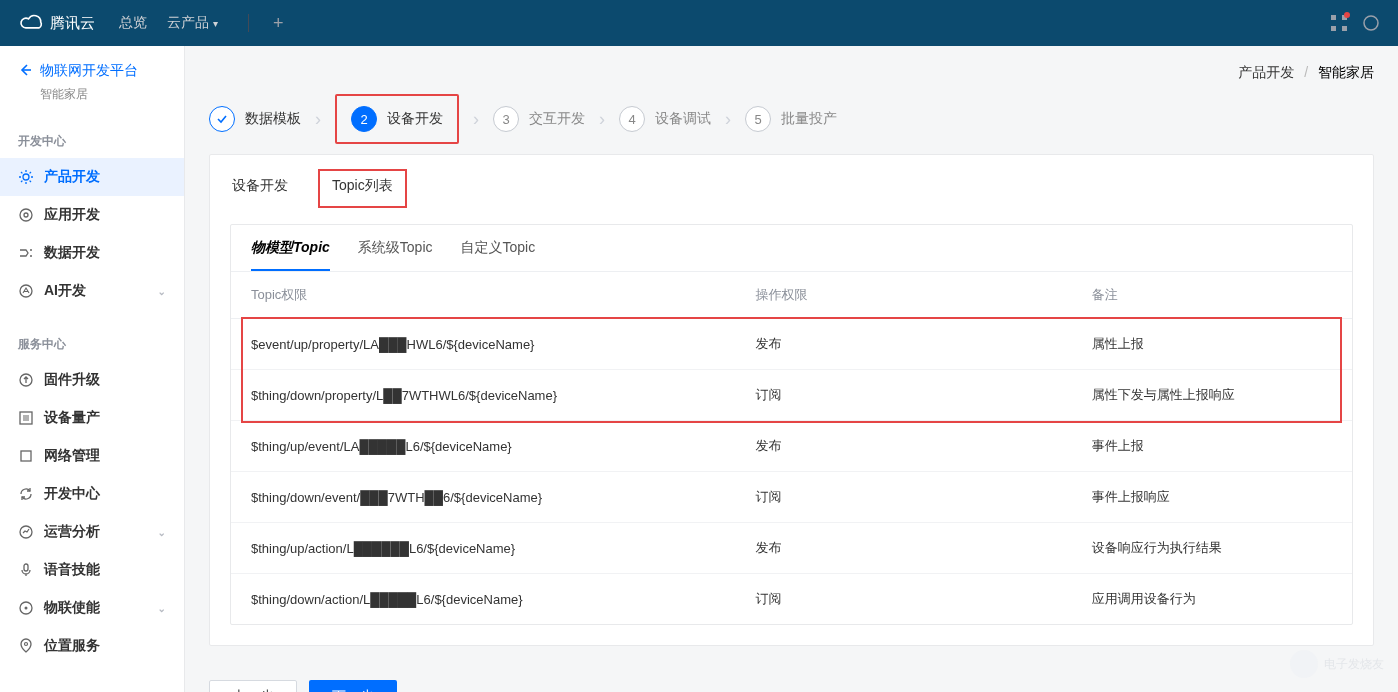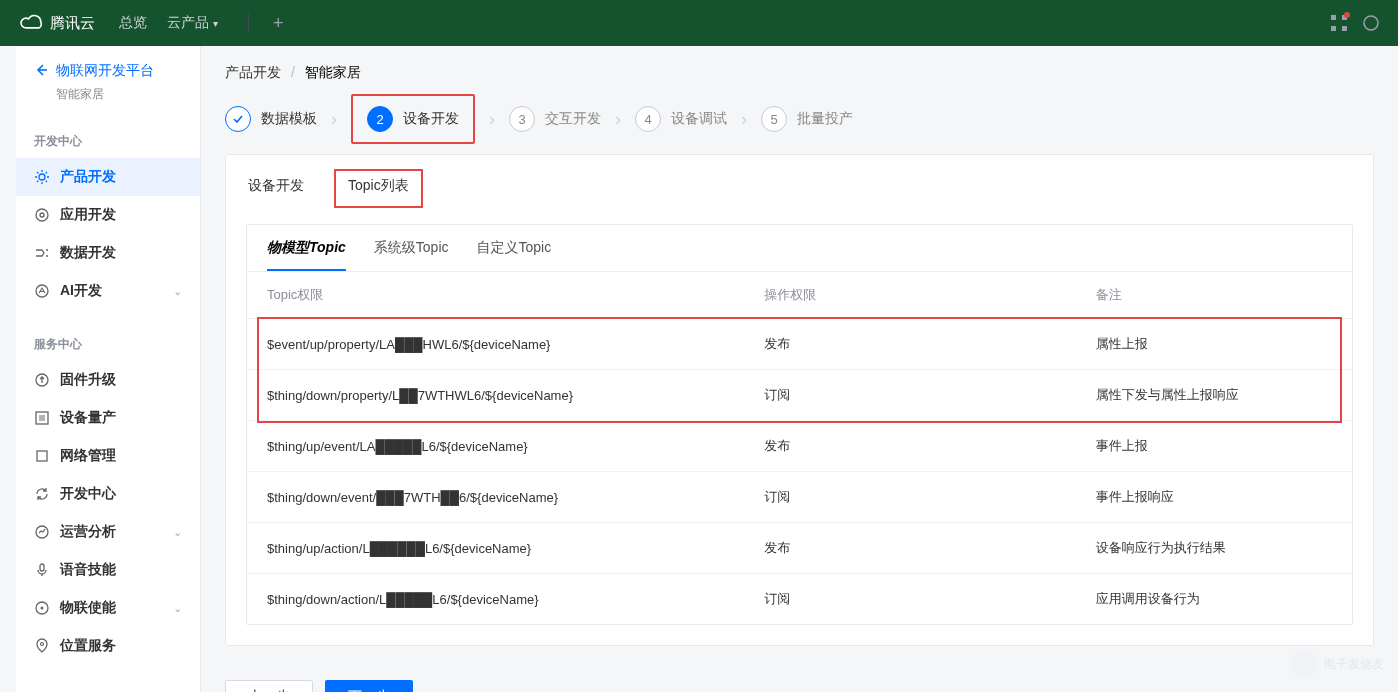--- a/index.html
+++ b/index.html
@@ -1,39 +1,39 @@
 <!DOCTYPE html>
 <html><head>
 <meta charset="utf-8">
 <style>
 * { margin: 0; padding: 0; box-sizing: border-box; }
 body { font-family: -apple-system, "Helvetica Neue", "PingFang SC", "Microsoft YaHei", sans-serif; font-size: 14px; color: #333; background: #f5f6f7; }
-.top-nav { height: 46px; background: #14532d; display: flex; align-items: center; padding: 0 18px; color: #fff; }
+.top-nav { height: 46px; background: #0c4a6e; display: flex; align-items: center; padding: 0 18px; color: #fff; }
 .logo { display: flex; align-items: center; gap: 6px; margin-right: 24px; }
 .logo-icon { width: 26px; height: 26px; }
 .logo-text { font-size: 15px; font-weight: 500; }
 .nav-item { color: #d0d2d6; font-size: 14px; margin-right: 20px; cursor: pointer; display: flex; align-items: center; gap: 4px; }
 .nav-plus { font-size: 18px; color: #9da1a9; margin-left: 14px; cursor: pointer; }
 .nav-divider-v { width: 1px; height: 18px; background: #434a57; margin: 0 10px; }
 .nav-right { margin-left: auto; display: flex; align-items: center; gap: 14px; }
 .nav-right-icon { width: 18px; height: 18px; position: relative; cursor: pointer; }
 .red-dot { position: absolute; top: -2px; right: -2px; width: 6px; height: 6px; background: #e54545; border-radius: 50%; }
-.layout { display: flex; height: calc(100vh - 46px); margin-left: 16px; }
+.layout { display: flex; height: calc(100vh - 46px); }
 .sidebar { width: 185px; background: #fff; border-right: 1px solid #e8e9eb; display: flex; flex-direction: column; overflow-y: auto; }
 .back-block { padding: 16px 18px 10px 18px; }
 .back-row { display: flex; align-items: center; gap: 8px; color: #006eff; cursor: pointer; font-size: 14px; }
 .back-sub { margin-left: 22px; margin-top: 6px; color: #888; font-size: 12px; }
 .side-section { padding: 12px 0 6px 0; font-weight: bold; }
 .side-heading { font-size: 12px; color: #8a8f99; padding: 8px 18px; }
 .side-item { display: flex; align-items: center; gap: 10px; padding: 10px 18px; cursor: pointer; color: #333; font-size: 14px; position: relative; }
 .side-item.active { background: #eaf2ff; color: #006eff; }
 .side-icon { width: 16px; height: 16px; flex-shrink: 0; }
 .side-caret { margin-left: auto; font-size: 10px; color: #b6bac2; }
 .main { flex: 1; overflow-y: auto; padding: 0; }
-.crumb-bar { padding: 18px 24px 0 24px; font-size: 14px; color: #888; }
+.crumb-bar { padding: 18px 24px 0 24px; font-size: 14px; color: #888; text-align: right; }
 .crumb-bar .cur { color: #000; font-weight: 500; }
 .crumb-sep { margin: 0 6px; color: #bbb; }
 
 .steps-row { display: flex; align-items: center; padding: 22px 40px 0 24px; }
 .step { display: flex; align-items: center; gap: 10px; cursor: pointer; }
 .step-circle { width: 26px; height: 26px; border: 1px solid #c5c9d0; border-radius: 50%; display: flex; align-items: center; justify-content: center; font-size: 13px; color: #888; background: #fff; }
 .step-label { font-size: 14px; color: #888; }
 .step.done .step-circle { border-color: #006eff; color: #006eff; }
 .step.done .step-label { color: #333; }
 .step.active .step-circle { background: #006eff; border-color: #006eff; color: #fff; }

